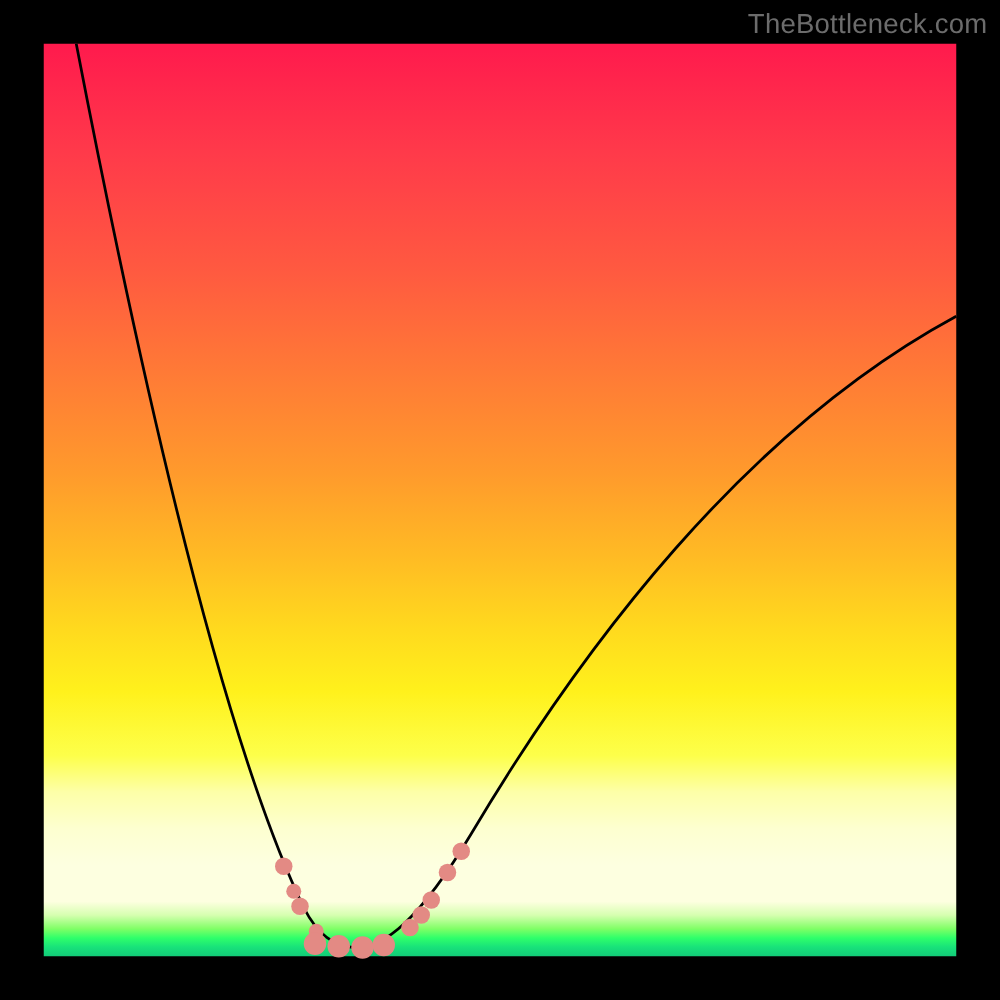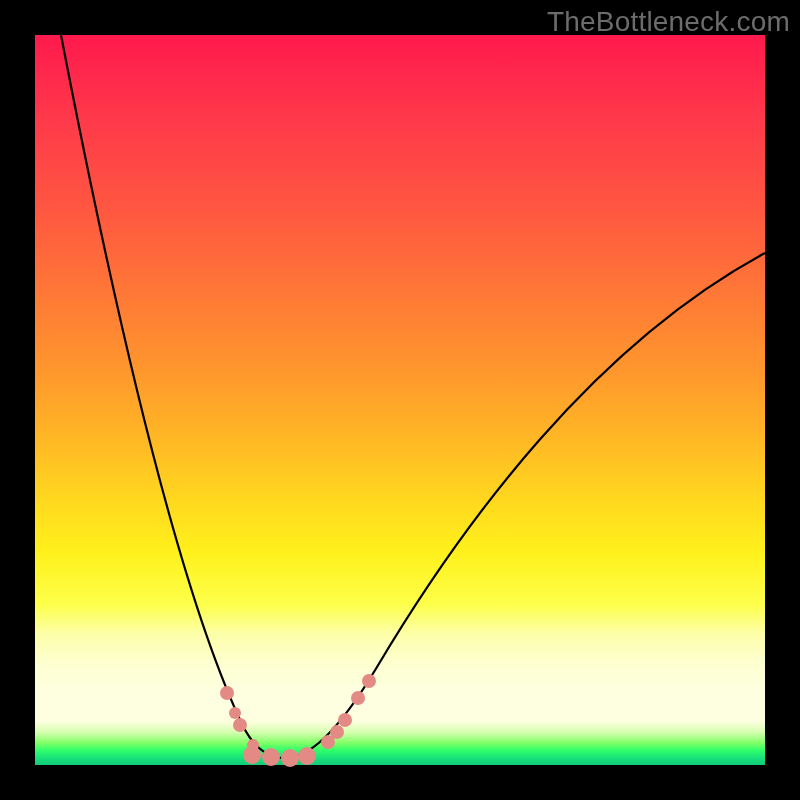--- a/index.html
+++ b/index.html
@@ -47,21 +47,21 @@
         #2fff6a 98%,
         #18e27a 99%,
         #12cc78 100%
       );
   }
   .watermark {
     position: absolute;
     top: 6px;
     right: 10px;
     color: #6c6c6c;
-    font-size: 28px;
+    font-size: 22px;
     font-weight: 400;
     letter-spacing: 0.2px;
     user-select: none;
   }
   svg.curves {
     position: absolute;
     left: 0;
     top: 0;
     width: 730px;
     height: 730px;

